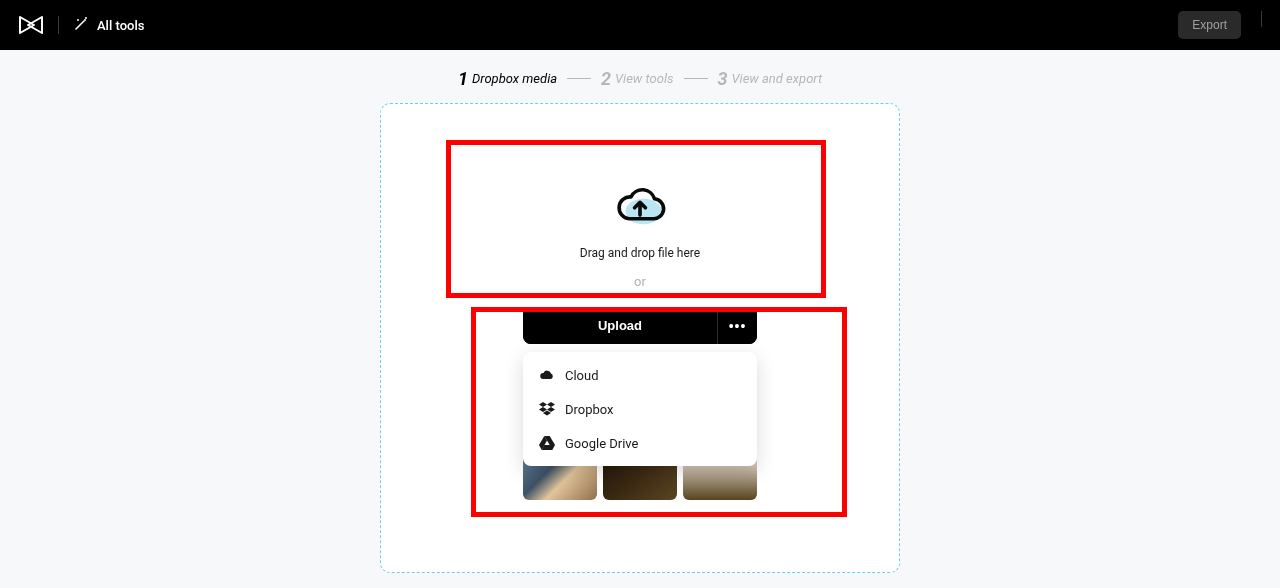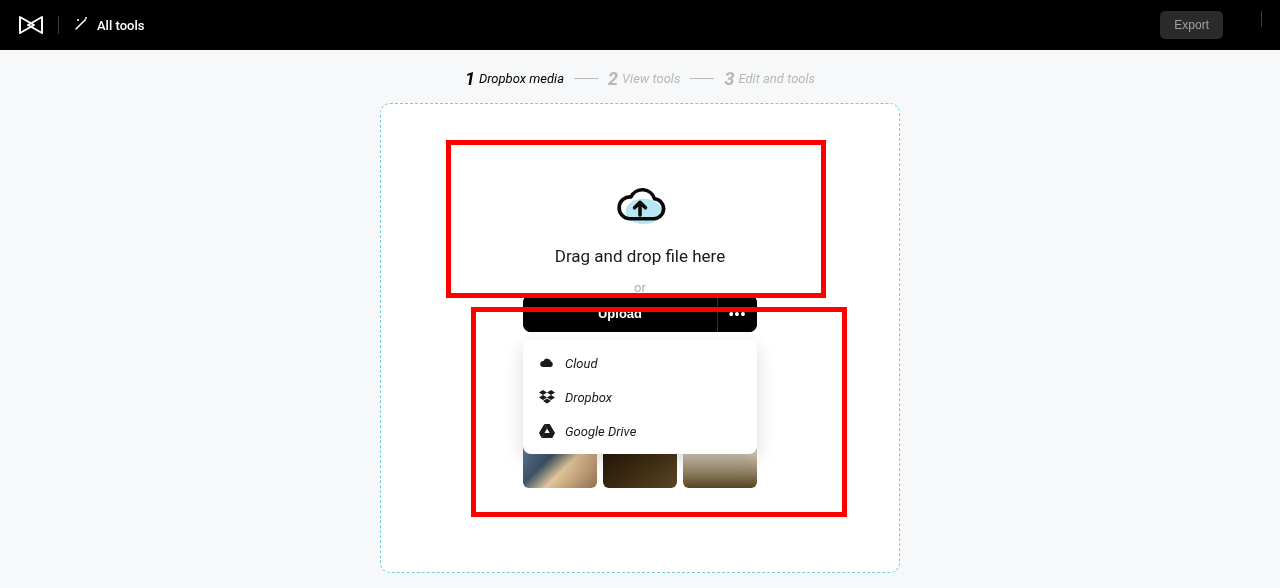--- a/index.html
+++ b/index.html
@@ -34,21 +34,21 @@
   .export-btn {
     background: #2a2a2a;
     color: #a0a0a0;
     border: none;
     padding: 7px 14px;
     border-radius: 5px;
     font-size: 12px;
     cursor: pointer;
     margin-right: 10px;
   }
-  .header-right { display:flex; align-items:flex-start; gap:28px;padding-left:44px;}
+  .header-right { display:flex; align-items:flex-start; gap:10px;padding-left:44px;}
   .vdiv2 { width:1px; height:16px; background:#3a3a3a;}
   
   
   .steps {
     display: flex;
     align-items: center;
     justify-content: center;
     gap: 10px;
     padding: 18px 0 14px 0;
     font-style: italic;
@@ -71,22 +71,22 @@
     position: relative;
     padding: 40px 0 40px 0;
   }
   
   .drop-area {
     text-align: center;
     position: relative;
     z-index: 1;
   }
   .cloud-icon { margin: 40px auto 18px auto; width: 58px; height: 44px; display:block;}
-  .drop-text { font-size: 17px; color: #1a1a1a; margin-bottom: 14px;}
-  .or-text { font-size: 13px; color: #b0b0b0; }
+  .drop-text { font-size: 12px; color: #1a1a1a; margin-bottom: 14px;}
+  .or-text { font-size: 13px; color: #b0b0b0; margin-bottom: 18px;}
   
   .upload-bar {
     width: 234px;
     margin: 0 auto;
     display: flex;
     border-radius: 8px;
     overflow: hidden;
     background: #000000;
     position: relative;
     z-index: 3;
@@ -114,21 +114,20 @@
   
   .dropdown {
     width: 234px;
     margin: 8px auto 0 auto;
     background: #ffffff;
     border-radius: 8px;
     box-shadow: 0 6px 20px rgba(0,0,0,0.15);
     padding: 6px 0;
     position: relative;
     z-index: 3;
-    font-style: italic;
   }
   .dropdown-item {
     display: flex;
     align-items: center;
     gap: 10px;
     padding: 9px 16px;
     font-size: 13px;
     color: #1a1a1a;
     cursor: pointer;
   }
@@ -198,21 +197,21 @@
     <span>Dropbox media</span>
   </span>
   <span class="step-line"></span>
   <span class="step step-inactive">
     <span class="step-num">2</span>
     <span>View tools</span>
   </span>
   <span class="step-line"></span>
   <span class="step step-inactive">
     <span class="step-num">3</span>
-    <span>Edit and tools</span>
+    <span>View and export</span>
   </span>
 </div>
 
 <div class="canvas-wrap">
   <div class="highlight hl1"></div>
   <div class="highlight hl2"></div>
 
   <div class="drop-area">
     <svg class="cloud-icon" viewBox="0 0 64 48">
       <ellipse cx="36" cy="30" rx="20" ry="14" fill="#b8e6f2"></ellipse>

